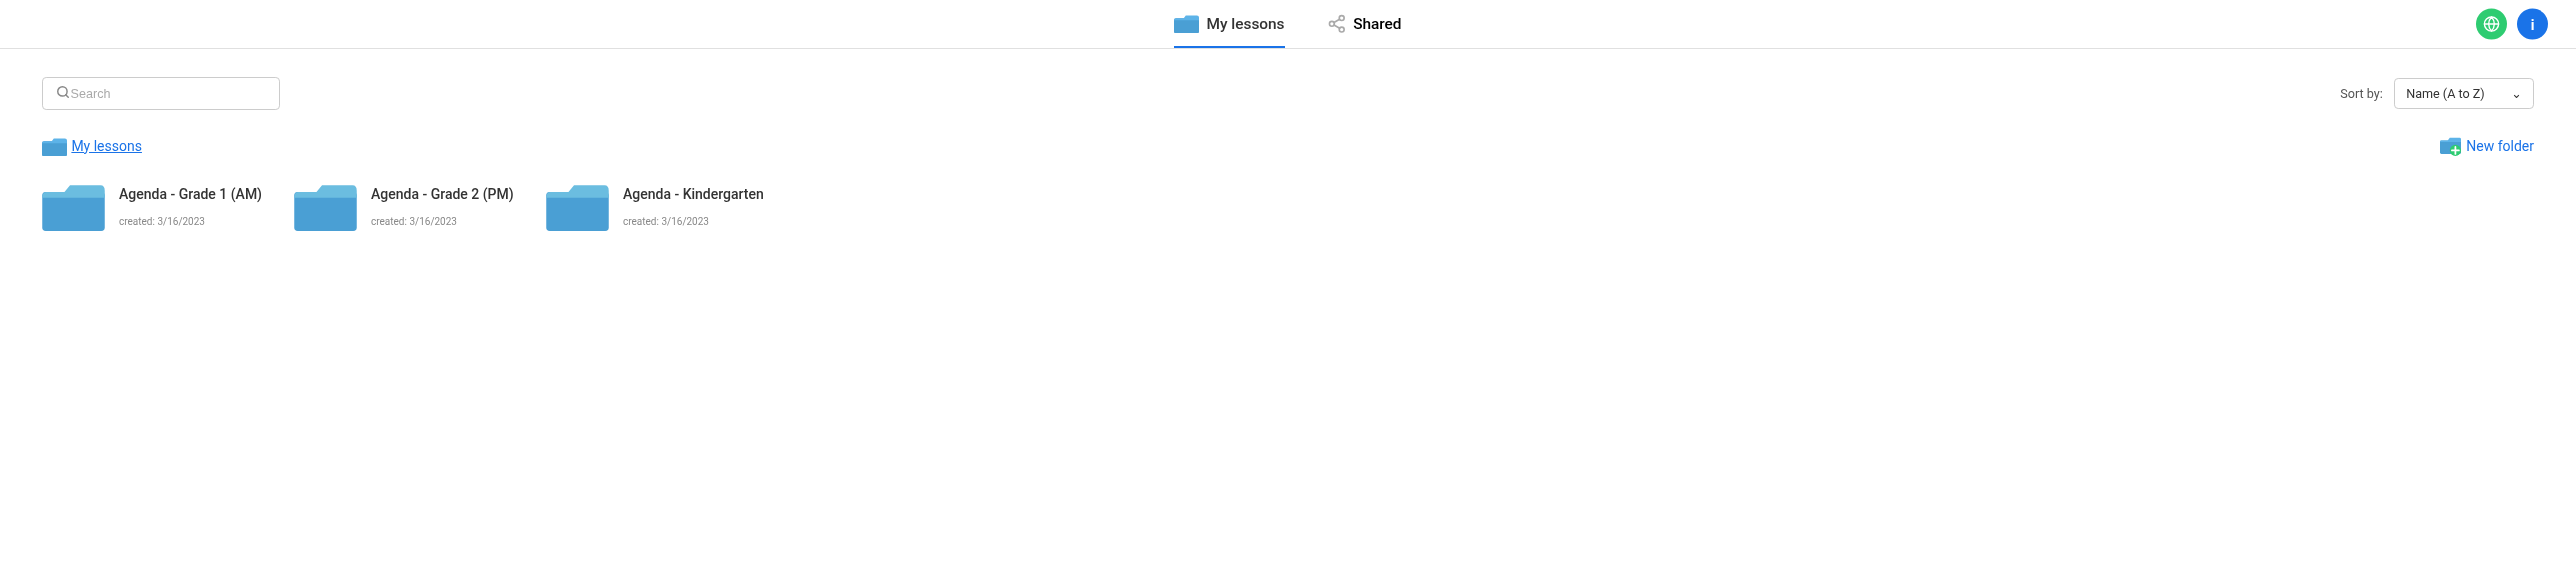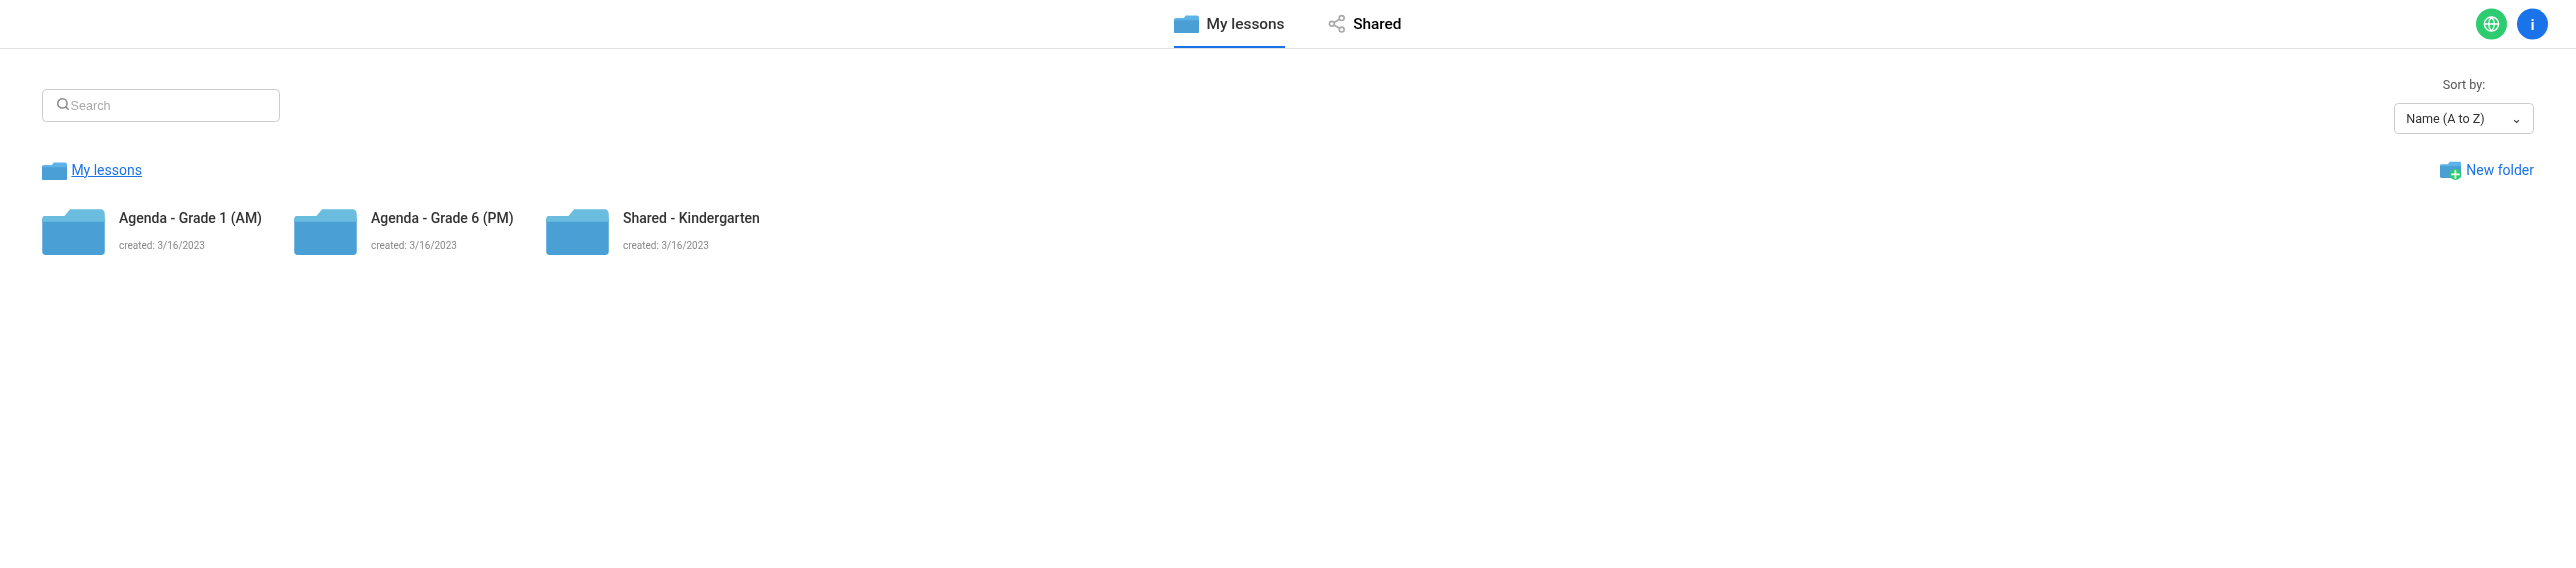--- a/index.html
+++ b/index.html
@@ -154,21 +154,20 @@
     .search-icon {
       color: #888;
       font-size: 12.6px;
     }
 
     
     .sort-row {
       display: flex;
       align-items: center;
       gap: 11.2px;
-      flex-direction: column;
     }
 
     .sort-label {
       font-size: 12.6px;
       color: #555;
     }
 
     .sort-select-wrapper {
       display: flex;
       align-items: center;
@@ -389,33 +388,33 @@
     </div>
 
     <div class="folder-card">
       <span class="folder-icon-large">
         <svg viewBox="0 0 90 72" xmlns="http://www.w3.org/2000/svg">
           <rect x="0" y="16" width="90" height="56" rx="5" ry="5" fill="#4a9fd4"></rect>
           <path d="M0 24 Q0 16 6 16 L32 16 L40 6 L84 6 Q90 6 90 14 L90 24 Z" fill="#6bbde0"></path>
         </svg>
       </span>
       <div class="folder-info">
-        <span class="folder-name">Agenda - Grade 6 (PM)</span>
+        <span class="folder-name">Agenda - Grade 2 (PM)</span>
         <span class="folder-date">created: 3/16/2023</span>
       </div>
     </div>
 
     <div class="folder-card">
       <span class="folder-icon-large">
         <svg viewBox="0 0 90 72" xmlns="http://www.w3.org/2000/svg">
           <rect x="0" y="16" width="90" height="56" rx="5" ry="5" fill="#4a9fd4"></rect>
           <path d="M0 24 Q0 16 6 16 L32 16 L40 6 L84 6 Q90 6 90 14 L90 24 Z" fill="#6bbde0"></path>
         </svg>
       </span>
       <div class="folder-info">
-        <span class="folder-name">Shared - Kindergarten</span>
+        <span class="folder-name">Agenda - Kindergarten</span>
         <span class="folder-date">created: 3/16/2023</span>
       </div>
     </div>
 
   </div>
 </div>
 
 
 </body></html>

